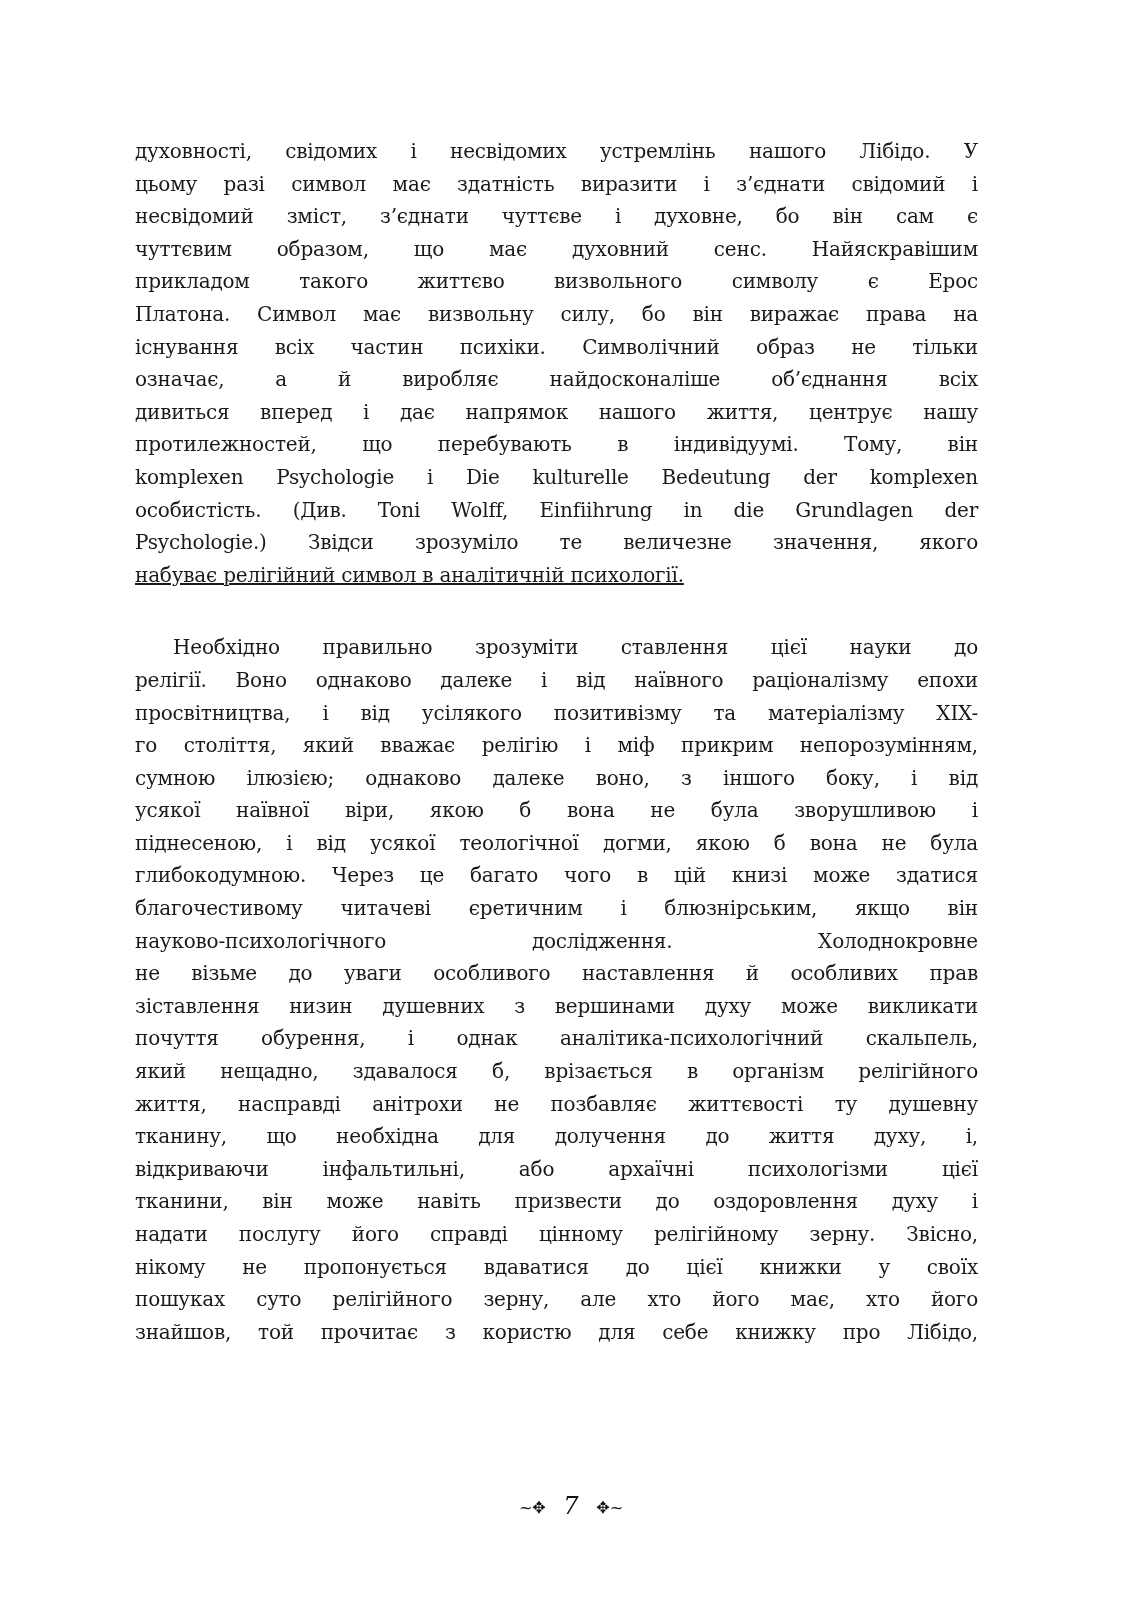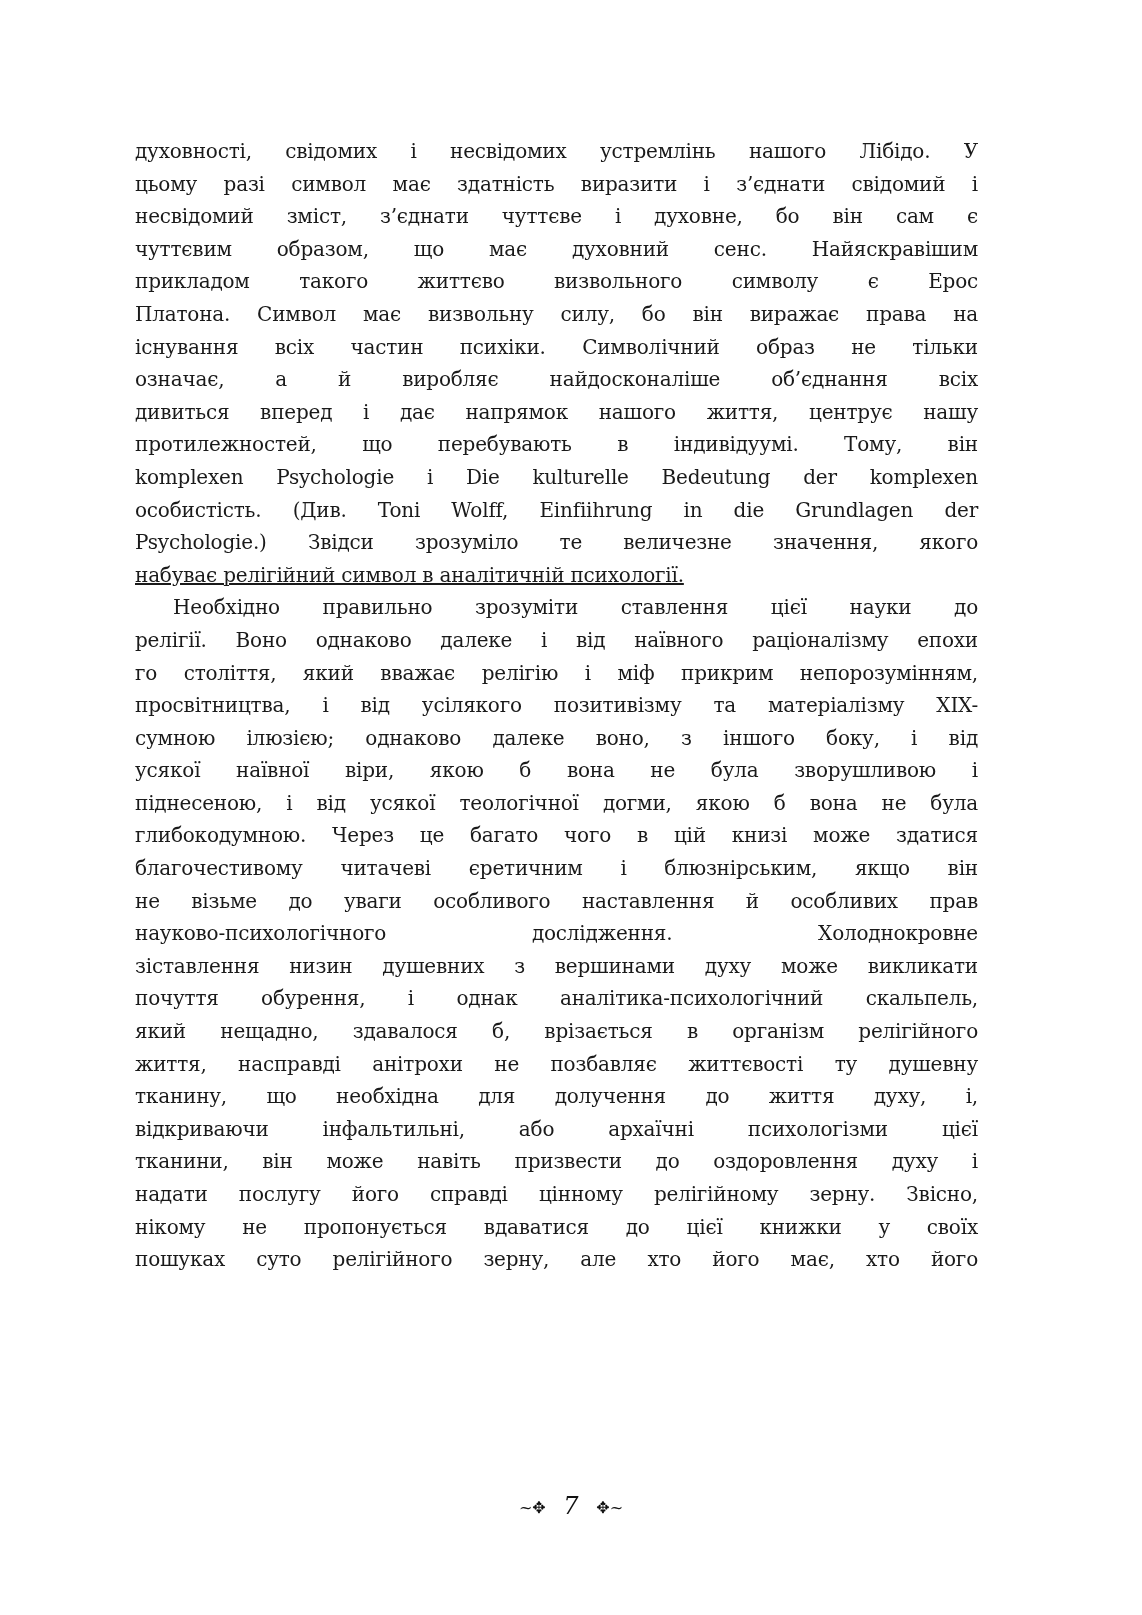--- a/index.html
+++ b/index.html
@@ -16,21 +16,21 @@
     .line {
       display: block;
       height: 32.6px;
       line-height: 32.6px;
       white-space: nowrap;
       text-align: justify;
       text-align-last: justify;
       letter-spacing: -0.2px;
     }
     .line.last { text-align-last: left; text-decoration: underline; }
-    .line.indent { padding-left: 38px; }
+    .line.indent { padding-left: 38px; margin-top: 40px; }
     .footer {
       position: absolute;
       left: 0; right: 0;
       top: 1492px;
       text-align: center;
       font-family: "DejaVu Serif", serif;
       font-size: 24px;
       font-style: italic;
       color: #111;
     }
@@ -52,39 +52,40 @@
     <span class="line">дивиться вперед і дає напрямок нашого життя, центрує нашу</span>
     <span class="line">протилежностей, що перебувають в індивідуумі. Тому, він</span>
     <span class="line">komplexen Psychologie i Die kulturelle Bedeutung der komplexen</span>
     <span class="line">особистість. (Див. Toni Wolff, Einfiihrung in die Grundlagen der</span>
     <span class="line">Psychologie.) Звідси зрозуміло те величезне значення, якого</span>
     <span class="line last">набуває релігійний символ в аналітичній психології.</span>
   </div>
   <div>
     <span class="line indent">Необхідно правильно зрозуміти ставлення цієї науки до</span>
     <span class="line">релігії. Воно однаково далеке і від наївного раціоналізму епохи</span>
+    <span class="line">просвітництва, і від усілякого позитивізму та матеріалізму XIX-</span>
     <span class="line">го століття, який вважає релігію і міф прикрим непорозумінням,</span>
-    <span class="line">просвітництва, і від усілякого позитивізму та матеріалізму XIX-</span>
     <span class="line">сумною ілюзією; однаково далеке воно, з іншого боку, і від</span>
     <span class="line">усякої наївної віри, якою б вона не була зворушливою і</span>
     <span class="line">піднесеною, і від усякої теологічної догми, якою б вона не була</span>
     <span class="line">глибокодумною. Через це багато чого в цій книзі може здатися</span>
     <span class="line">благочестивому читачеві єретичним і блюзнірським, якщо він</span>
+    <span class="line">науково-психологічного дослідження. Холоднокровне</span>
     <span class="line">не візьме до уваги особливого наставлення й особливих прав</span>
-    <span class="line">науково-психологічного дослідження. Холоднокровне</span>
     <span class="line">зіставлення низин душевних з вершинами духу може викликати</span>
     <span class="line">почуття обурення, і однак аналітика-психологічний скальпель,</span>
     <span class="line">який нещадно, здавалося б, врізається в організм релігійного</span>
     <span class="line">життя, насправді анітрохи не позбавляє життєвості ту душевну</span>
     <span class="line">тканину, що необхідна для долучення до життя духу, і,</span>
     <span class="line">відкриваючи інфальтильні, або архаїчні психологізми цієї</span>
     <span class="line">тканини, він може навіть призвести до оздоровлення духу і</span>
     <span class="line">надати послугу його справді цінному релігійному зерну. Звісно,</span>
     <span class="line">нікому не пропонується вдаватися до цієї книжки у своїх</span>
     <span class="line">пошуках суто релігійного зерну, але хто його має, хто його</span>
+    <span class="line">знайшов, той прочитає з користю для себе книжку про Лібідо,</span>
   </div>
 </div>
 
 <div class="footer">
   <span class="orn">~✥</span>
   <span>7</span>
   <span class="orn">✥~</span>
 </div>
 
 </body></html>

